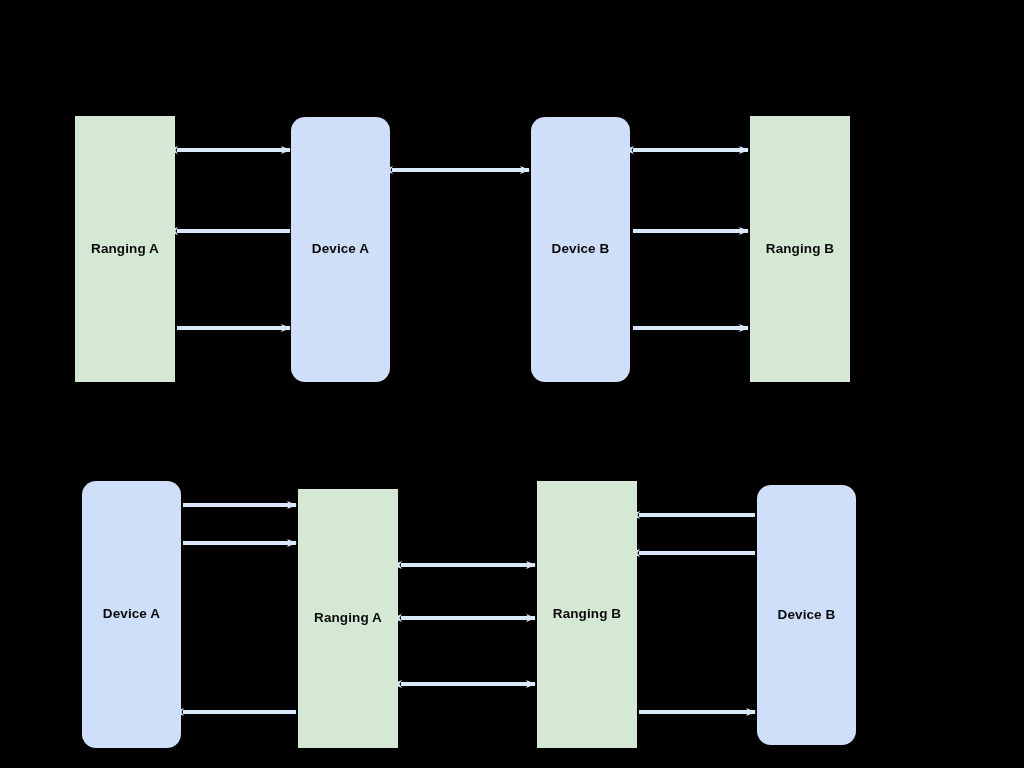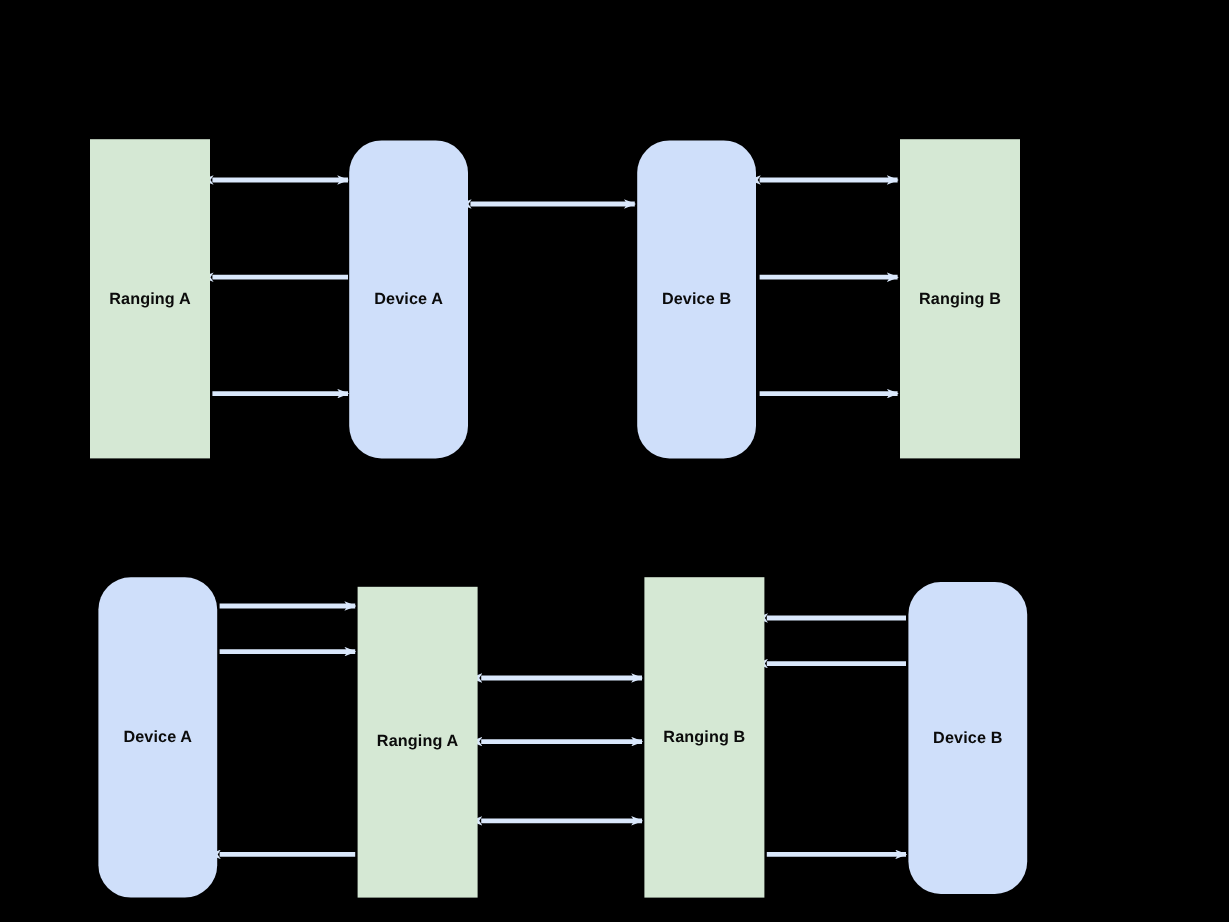--- a/index.html
+++ b/index.html
@@ -34,21 +34,21 @@
     text-align: center;
     line-height: 1.2;
     z-index: 2;
   }
   .node.ranging {
     background: #d5e8d4;
     border-radius: 0;
   }
   .node.device {
     background: #cfdffa;
-    border-radius: 27px;
+    border-radius: 14px;
   }
   .edge-layer {
     position: absolute;
     left: 0;
     top: 0;
     width: 1024px;
     height: 768px;
     z-index: 1;
     pointer-events: none;
   }

